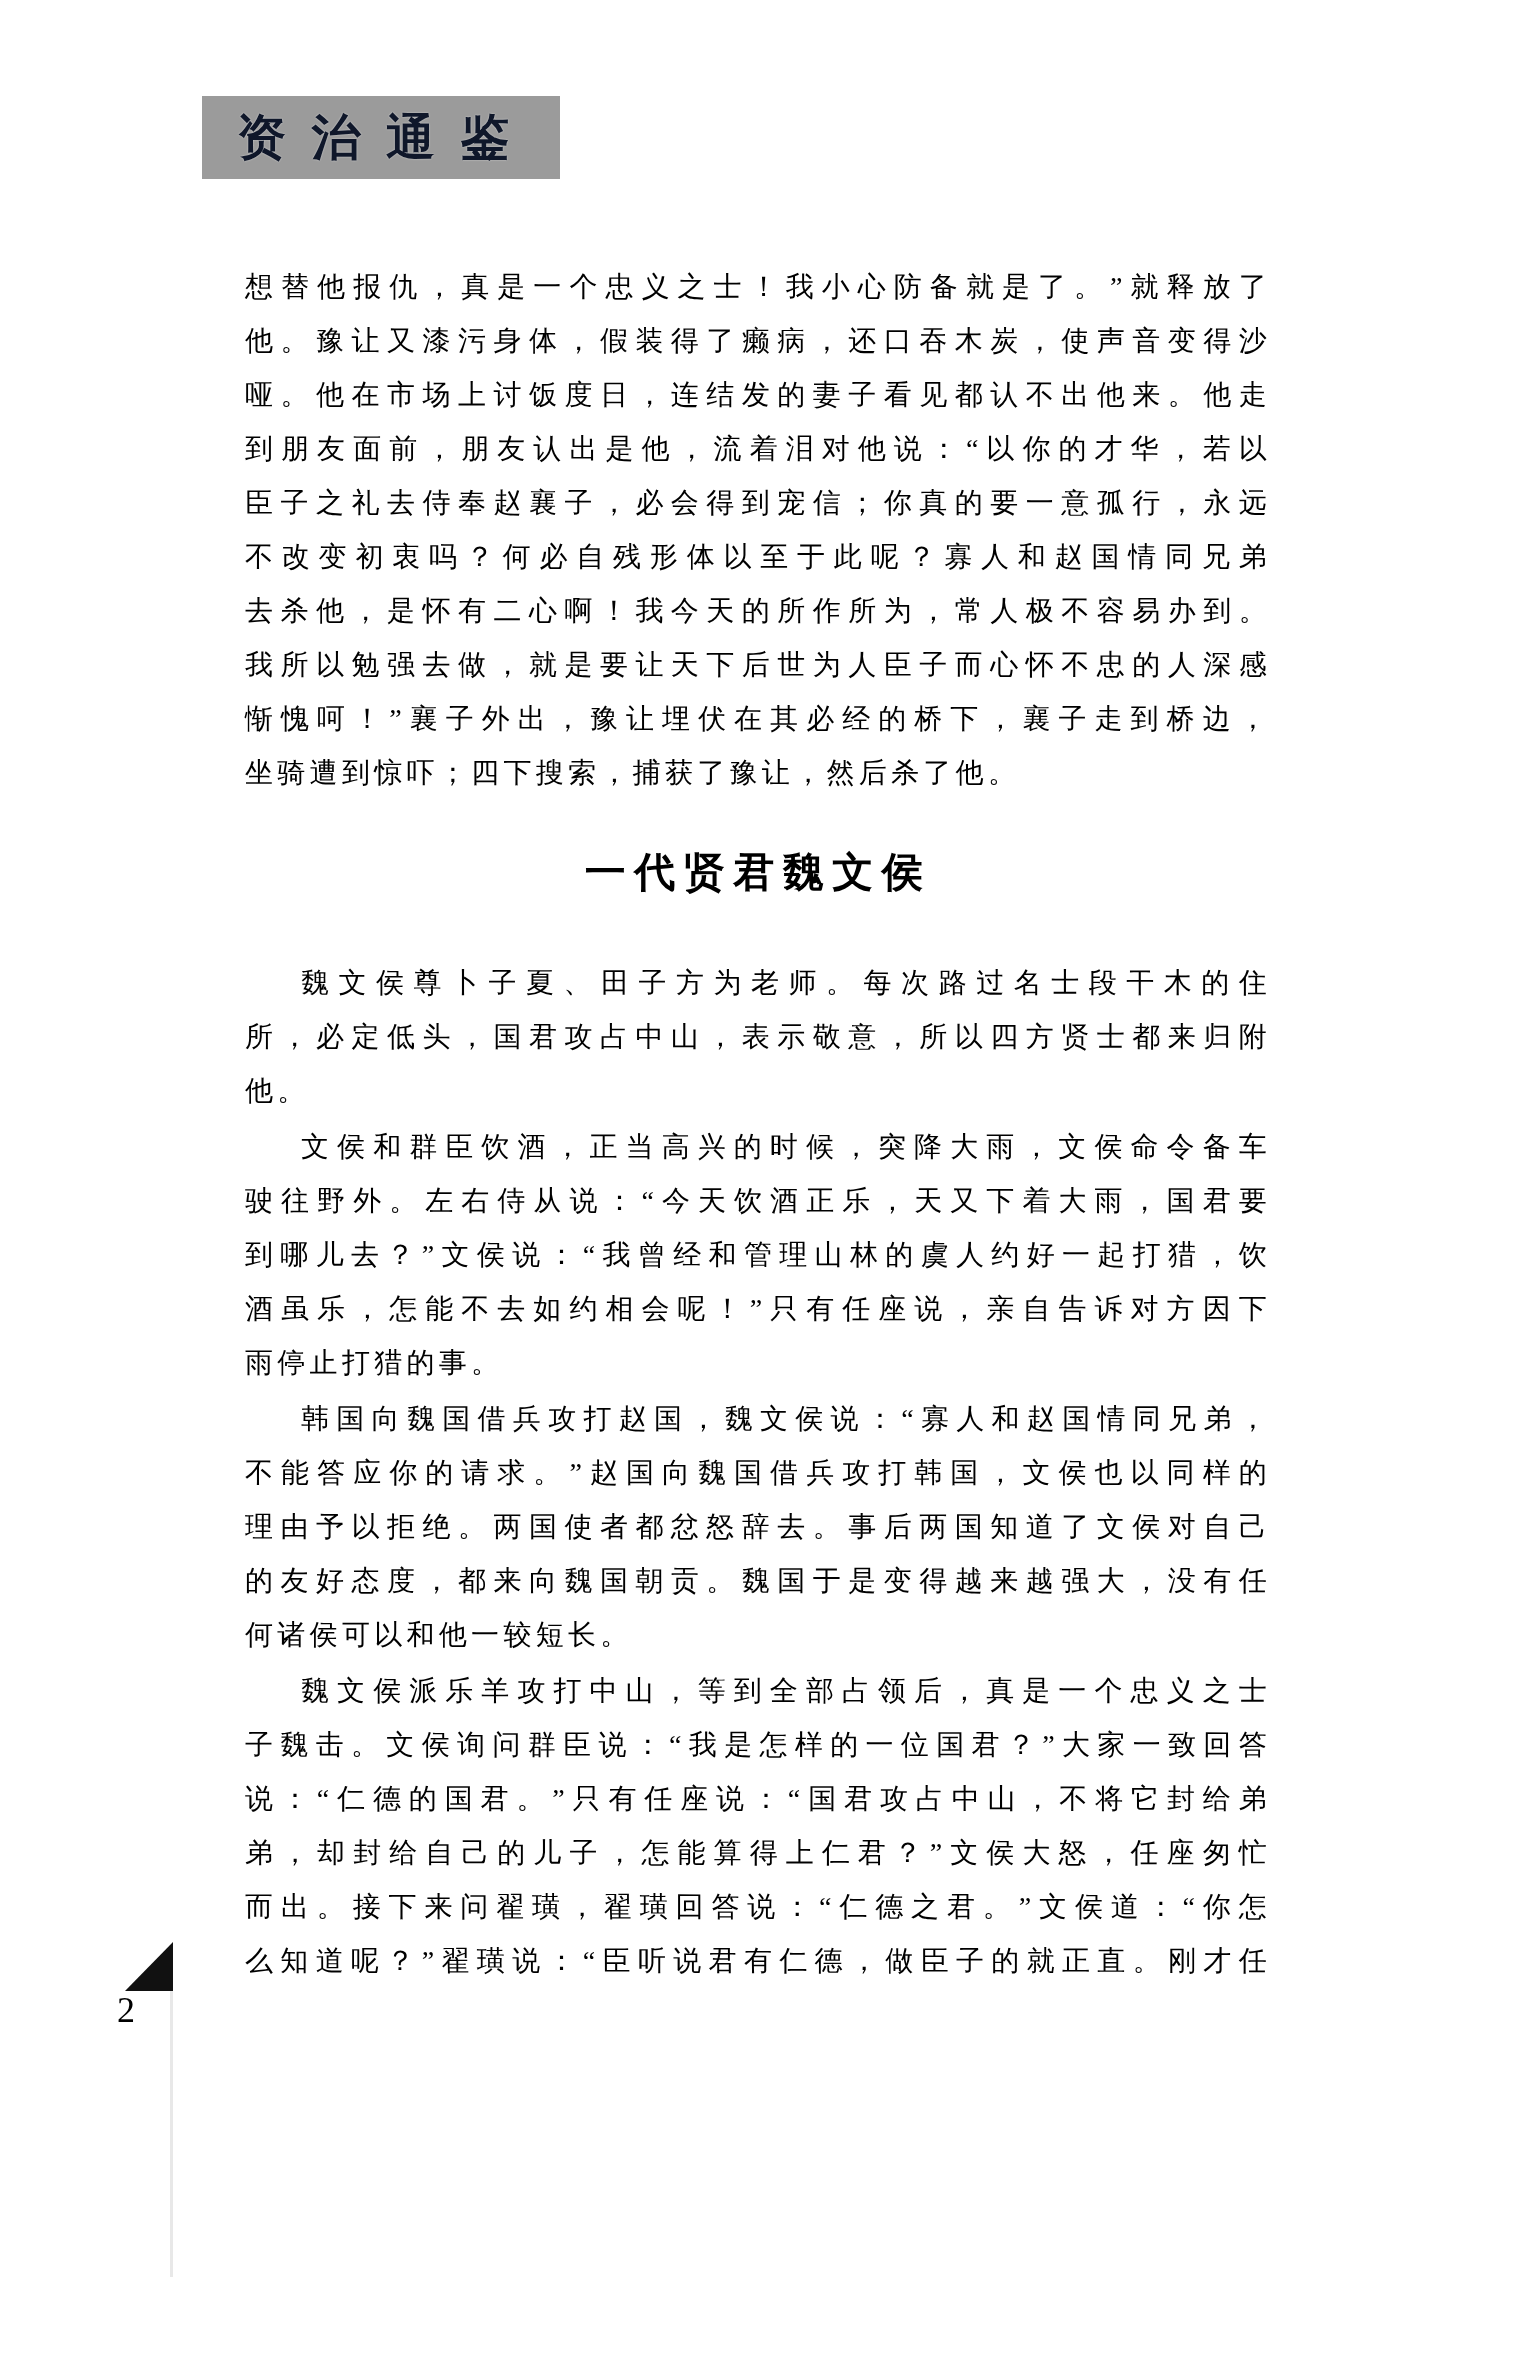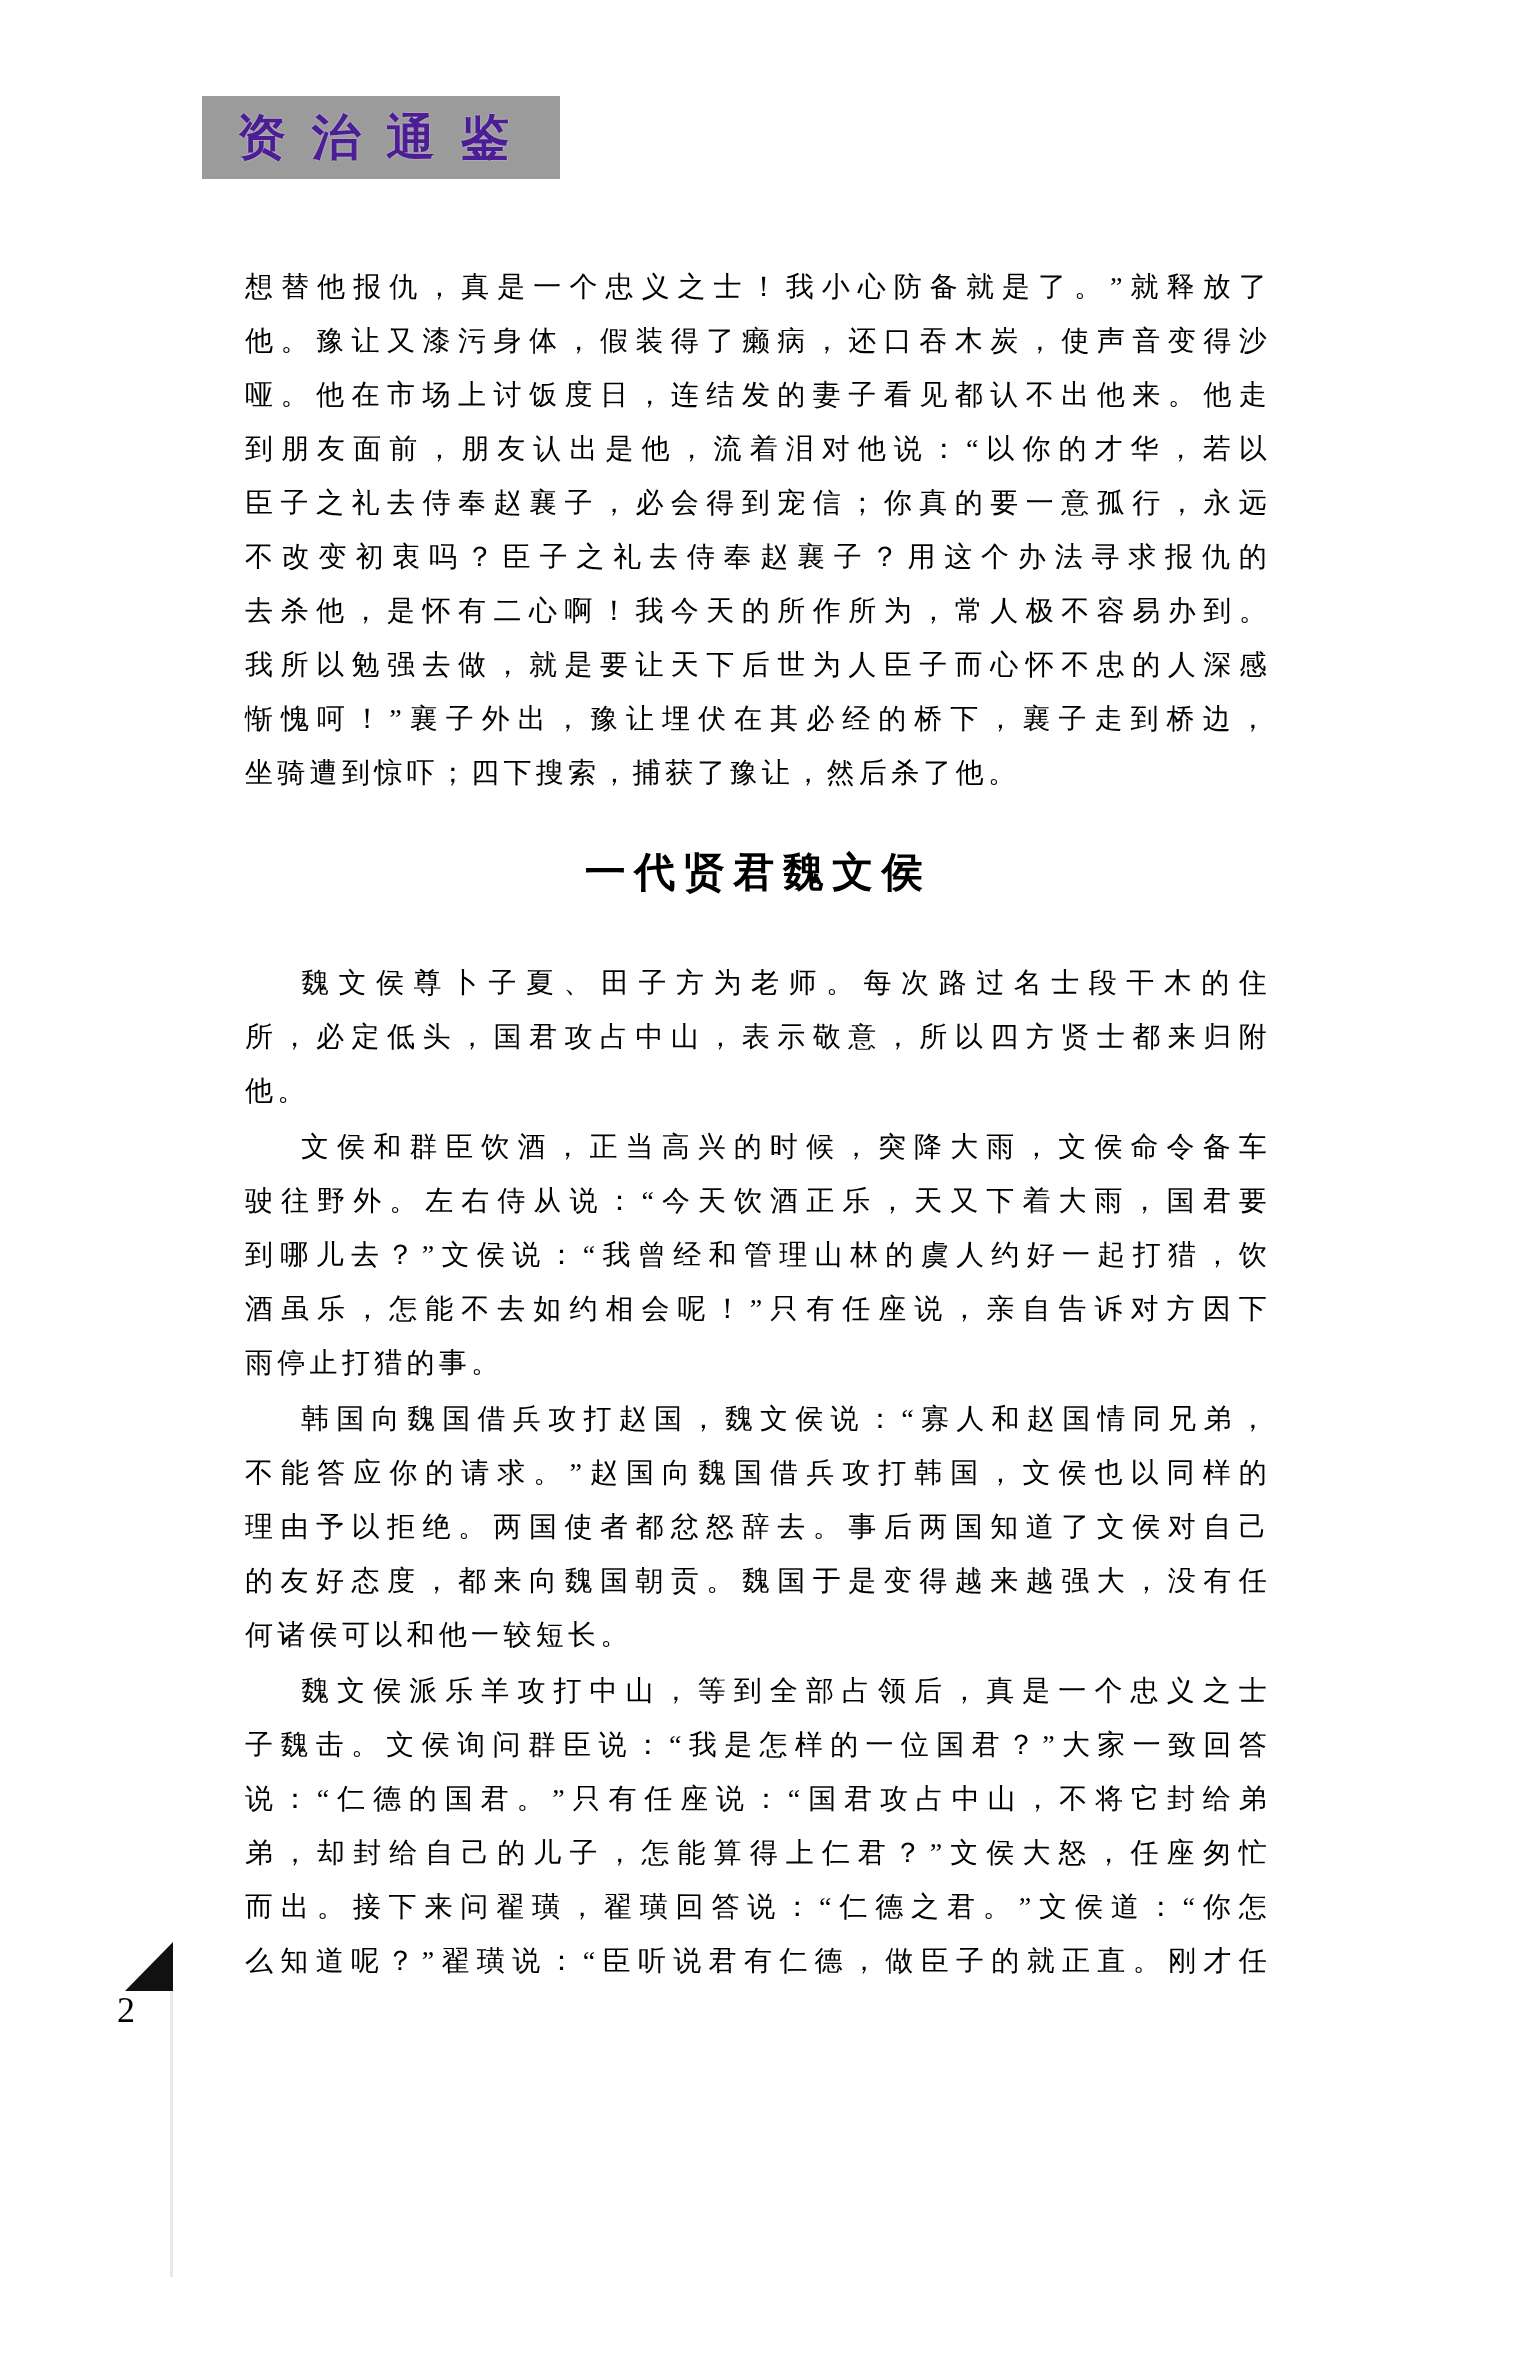--- a/index.html
+++ b/index.html
@@ -26,21 +26,21 @@
     display: flex;
     align-items: center;
     justify-content: center;
     padding-left: 10.2px;
     box-sizing: border-box;
   }
   .banner-title {
     font-family: "Liberation Sans", "DejaVu Sans", sans-serif;
     font-weight: 700;
     font-size: 49px;
-    color: #4c1d95;
+    color: #0f172a;
     letter-spacing: 25.5px;
     white-space: nowrap;
     text-shadow: 0 0 1.7px rgba(255,255,255,0.7);
   }
   .body-text {
     position: absolute;
     left: 243px;
     top: 258px;
     width: 1030px;
     font-size: 28px;
@@ -99,21 +99,21 @@
     <span class="banner-title">资治通鉴</span>
   </div>
 
   <div class="body-text">
       <div class="paragraph">
         <div class="line">想替他报仇，真是一个忠义之士！我小心防备就是了。”就释放了</div>
         <div class="line">他。豫让又漆污身体，假装得了癞病，还口吞木炭，使声音变得沙</div>
         <div class="line">哑。他在市场上讨饭度日，连结发的妻子看见都认不出他来。他走</div>
         <div class="line">到朋友面前，朋友认出是他，流着泪对他说：“以你的才华，若以</div>
         <div class="line">臣子之礼去侍奉赵襄子，必会得到宠信；你真的要一意孤行，永远</div>
-        <div class="line">不改变初衷吗？臣子之礼去侍奉赵襄子？用这个办法寻求报仇的</div>
+        <div class="line">不改变初衷吗？何必自残形体以至于此呢？寡人和赵国情同兄弟</div>
         <div class="line">去杀他，是怀有二心啊！我今天的所作所为，常人极不容易办到。</div>
         <div class="line">我所以勉强去做，就是要让天下后世为人臣子而心怀不忠的人深感</div>
         <div class="line">惭愧呵！”襄子外出，豫让埋伏在其必经的桥下，襄子走到桥边，</div>
         <div class="line short">坐骑遭到惊吓；四下搜索，捕获了豫让，然后杀了他。</div>
       </div>
       <div class="section-heading">一代贤君魏文侯</div>
       <div class="paragraph">
         <div class="line indent">魏文侯尊卜子夏、田子方为老师。每次路过名士段干木的住</div>
         <div class="line">所，必定低头，国君攻占中山，表示敬意，所以四方贤士都来归附</div>
         <div class="line short">他。</div>

